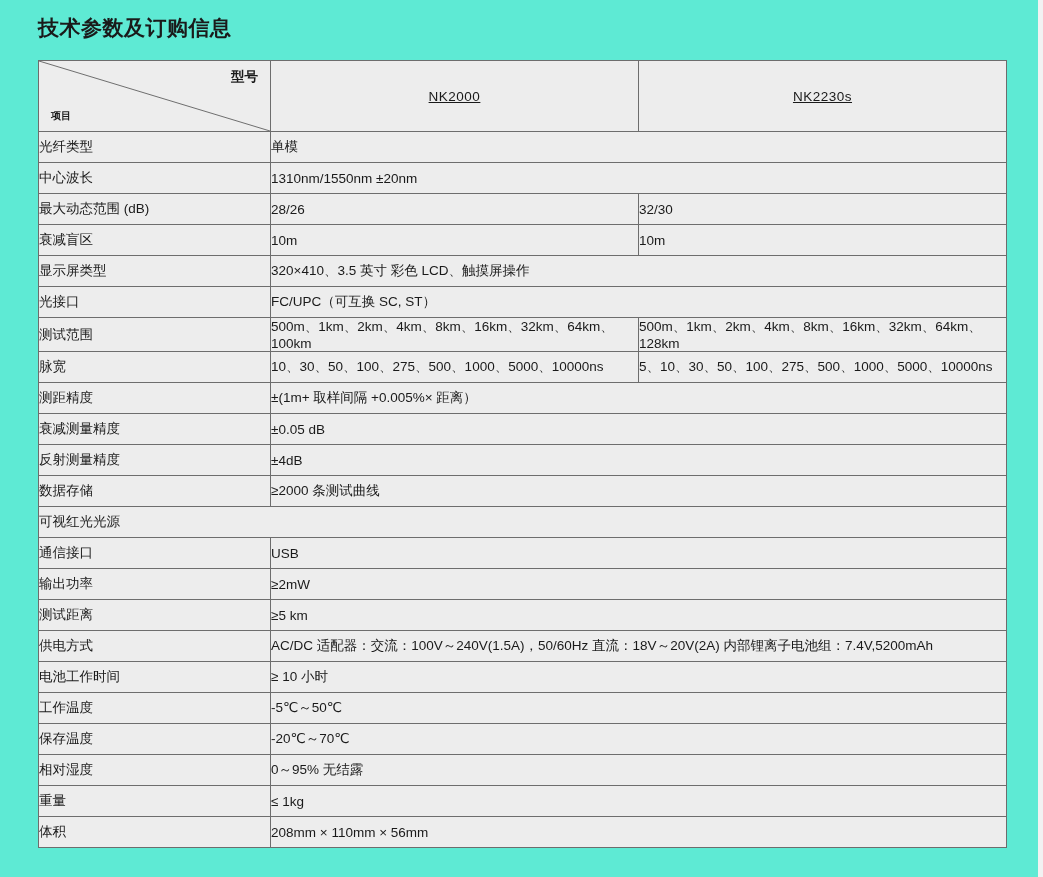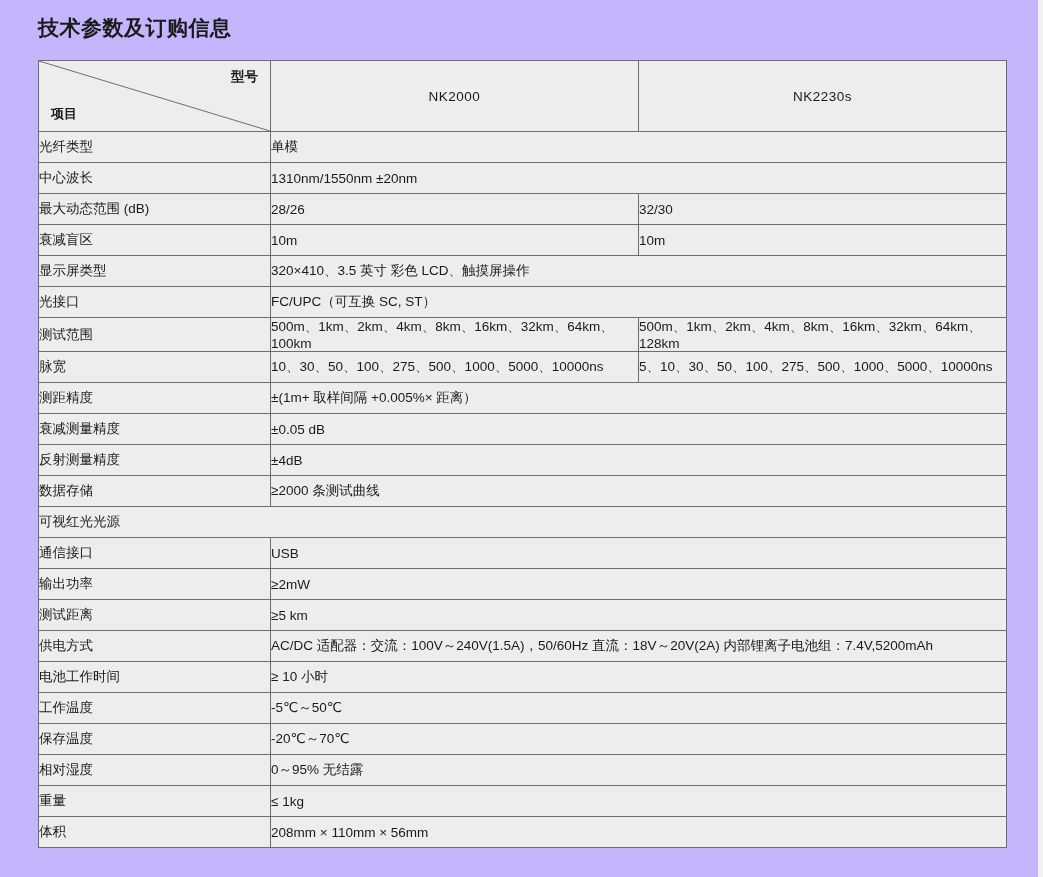--- a/index.html
+++ b/index.html
@@ -5,21 +5,21 @@
   html, body {
     margin: 0;
     padding: 0;
     background: #f2f2f2;
     font-family: "Liberation Sans", "DejaVu Sans", sans-serif;
   }
   .page {
     width: 1038px;
     height: 877px;
     position: relative;
-    background: #c4b5fd;
+    background: #5eead4;
     box-sizing: border-box;
   }
   .page-title {
     position: absolute;
     left: 38px;
     top: 14px;
     font-size: 21px;
     font-weight: bold;
     color: #1a1a1a;
     letter-spacing: 0.5px;
@@ -63,30 +63,31 @@
     right: 12px;
     top: 7px;
     font-size: 13.5px;
     font-weight: bold;
     color: #1a1a1a;
   }
   .corner-cell .lbl-item {
     position: absolute;
     left: 12px;
     bottom: 8px;
-    font-size: 13px;
+    font-size: 10px;
     font-weight: bold;
     color: #1a1a1a;
   }
   th.model-head {
     height: 70px !important;
     background: #cfcfcf;
     font-weight: bold;
     font-size: 15px;
     letter-spacing: 0.5px;
+    text-decoration: underline;
   }
   td.rowlabel {
     background: #e2e2e2;
     font-size: 13.5px;
     padding: 0 6px;
     margin-left: 32px;
   }
   td.section-row {
     background: #ededed;
     font-size: 13.5px;

